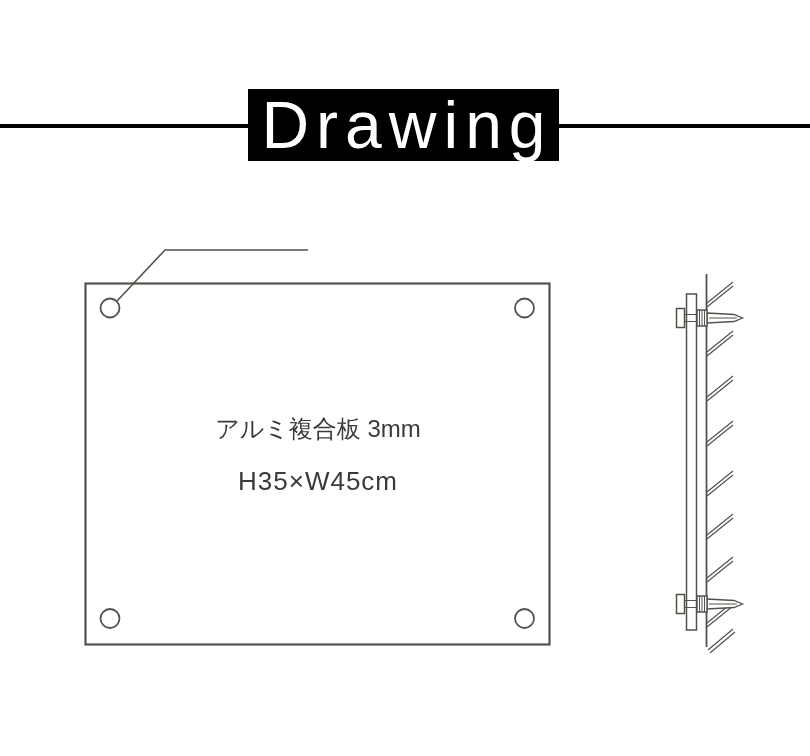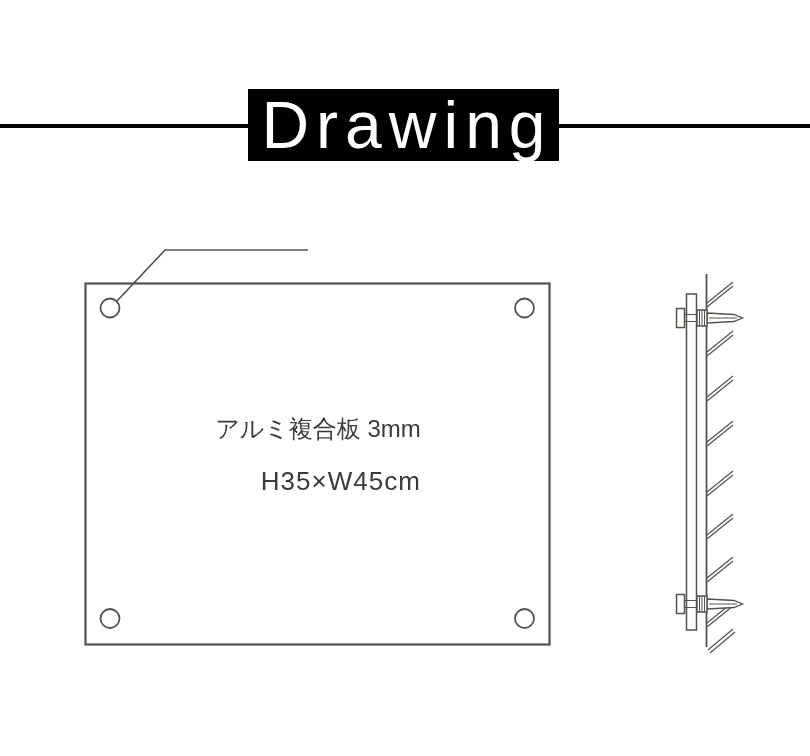--- a/index.html
+++ b/index.html
@@ -73,21 +73,20 @@
   }
   .panel-text .material {
     font-size: 24px;
     line-height: 28px;
   }
   .panel-text .size {
     margin-top: 23px;
     font-size: 26px;
     line-height: 30px;
     letter-spacing: 1px;
-    text-align: right;
   }
 </style>
 </head>
 <body>
 
 <div id="stage">
 
   <div class="title-rule"></div>
 
   <div class="banner">

